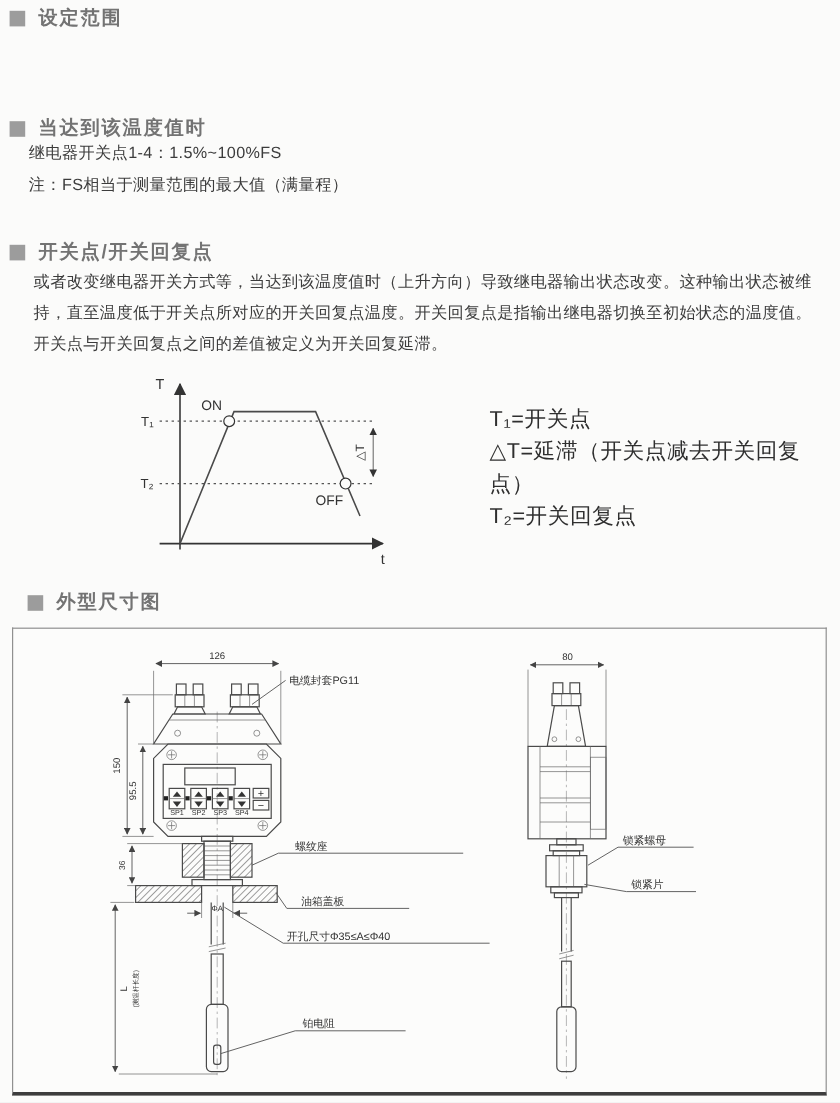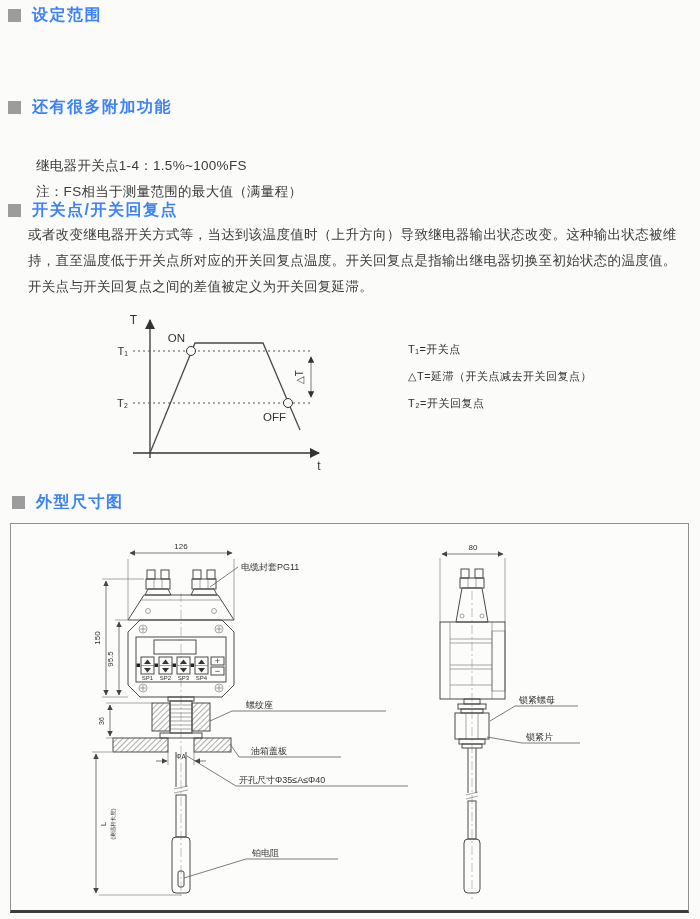--- a/index.html
+++ b/index.html
@@ -3,26 +3,26 @@
 <meta charset="utf-8">
 <style>
   html,body{margin:0;padding:0;background:#e8e8e8;}
   .page{
     position:relative;width:700px;height:919px;margin:0 auto;
     background:#fbfbfa;overflow:hidden;
     font-family:"Liberation Sans",sans-serif;color:#383838;
   }
   .heading{position:absolute;display:flex;align-items:center;gap:11px;}
   .heading .bullet{width:13px;height:13px;background:#9c9c9c;flex:0 0 auto;}
-  .heading .htxt{font-size:16px;font-weight:bold;color:#3b82f6;letter-spacing:1.5px;}
+  .heading .htxt{font-size:16px;font-weight:bold;color:#737373;letter-spacing:1.5px;}
   .body-text{position:absolute;font-size:13.5px;line-height:26px;color:#3c3c3c;letter-spacing:0.3px;}
   .spec-block{position:absolute;}
   .spec-line{font-size:13.5px;line-height:26px;color:#3c3c3c;letter-spacing:0.3px;}
   .legend{position:absolute;}
-  .legend-line{font-size:11px;line-height:27px;color:#2f2f2f;letter-spacing:0.5px;}
+  .legend-line{font-size:18px;line-height:27px;color:#2f2f2f;letter-spacing:0.5px;}
   .dim-box{
     position:absolute;left:10px;top:523px;width:679px;height:390px;
     border:1px solid #909090;border-bottom:3px solid #3d3d3d;background:#fcfcfb;box-sizing:border-box;
   }
   svg{position:absolute;overflow:visible;}
   svg text{font-family:"Liberation Sans",sans-serif;fill:#333;}
   .outline{fill:none;stroke:#4a4a4a;stroke-width:1;}
   .thin{fill:none;stroke:#6b6b6b;stroke-width:0.6;}
   .dimline{fill:none;stroke:#5c5c5c;stroke-width:0.8;}
   .leader{fill:none;stroke:#5c5c5c;stroke-width:0.8;}
@@ -36,23 +36,23 @@
 
 <div class="page">
 
   <div class="heading" style="left:8px;top:5px;">
     <span class="bullet"></span>
     <span class="htxt">设定范围</span>
   </div>
 
   <div class="heading" style="left:8px;top:97px;">
     <span class="bullet"></span>
-    <span class="htxt">还有很多附加功能</span>
-  </div>
-  <div class="spec-block" style="left:36px;top:115px;margin-top:38px;">
+    <span class="htxt">当达到该温度值时</span>
+  </div>
+  <div class="spec-block" style="left:24px;top:115px;">
     <div class="spec-line">继电器开关点1-4：1.5%~100%FS</div>
     <div class="spec-line">注：FS相当于测量范围的最大值（满量程）</div>
   </div>
 
   <div class="heading" style="left:8px;top:200px;">
     <span class="bullet"></span>
     <span class="htxt">开关点/开关回复点</span>
   </div>
   <div class="body-text" style="left:28px;top:222px;width:656px;">或者改变继电器开关方式等，当达到该温度值时（上升方向）导致继电器输出状态改变。这种输出状态被维持，直至温度低于开关点所对应的开关回复点温度。开关回复点是指输出继电器切换至初始状态的温度值。开关点与开关回复点之间的差值被定义为开关回复延滞。</div>
 
@@ -82,21 +82,21 @@
     <line class="dimline" x1="216" y1="57" x2="216" y2="97" marker-start="url(#arwG)" marker-end="url(#arwG)"></line>
     <text x="208" y="77" font-size="10" text-anchor="middle" transform="rotate(-90 208 77)">△T</text>
   </svg>
 
   <div class="legend" style="left:408px;top:336px;">
     <div class="legend-line">T₁=开关点</div>
     <div class="legend-line">△T=延滞（开关点减去开关回复点）</div>
     <div class="legend-line">T₂=开关回复点</div>
   </div>
 
-  <div class="heading" style="left:12px;top:492px;">
+  <div class="heading" style="left:23px;top:492px;">
     <span class="bullet"></span>
     <span class="htxt">外型尺寸图</span>
   </div>
 
   <div class="dim-box"></div>
 
   <svg style="left:86px;top:537px;" width="340" height="368" viewBox="0 0 340 368">
     <defs>
       <marker id="arwF" viewBox="0 0 10 10" refX="9" refY="5" markerWidth="7" markerHeight="7" orient="auto-start-reverse">
         <path d="M0,0 L10,5 L0,10 z" fill="#444"></path>

